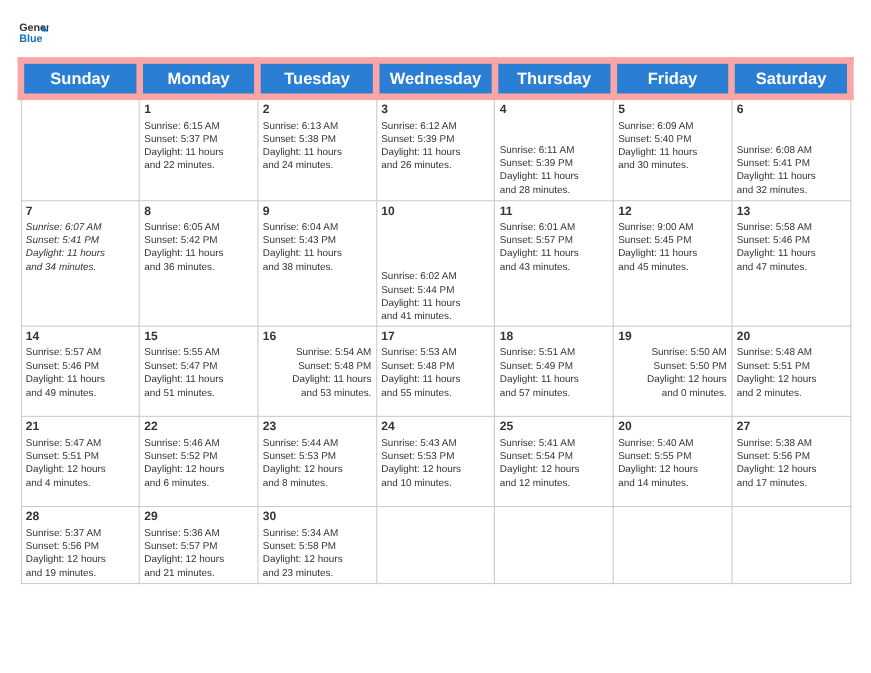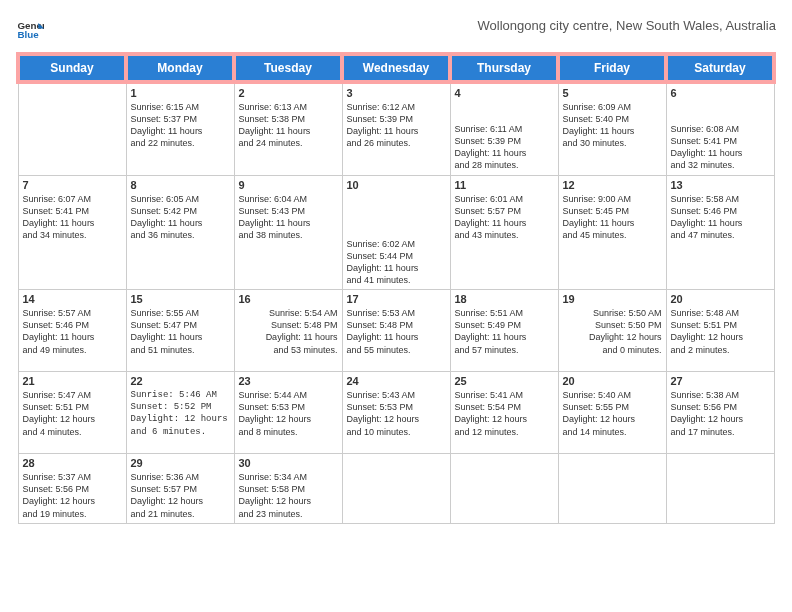--- a/index.html
+++ b/index.html
@@ -47,25 +47,25 @@
     }
     table {
       width: 100%;
       border-collapse: collapse;
       margin-top: 8px;
       table-layout: fixed;
     }
     .day-header {
       background: #2a7fd4;
       color: #fff;
-      font-size: 12px;
+      font-size: 15px;
       font-weight: bold;
       padding: 5px 4px;
       text-align: center;
-      border: 4px solid #fca5a5;
+      border: 6px solid #fca5a5;
       margin-top: 24px;
     }
     td {
       border: 1px solid #ccc;
       vertical-align: top;
       padding: 3px 4px;
       font-size: 9.5px;
       color: #333;
       height: 82px;
     }
@@ -89,21 +89,20 @@
 <div class="page">
   <div class="header">
     <div class="logo">
       <svg class="logo-icon" viewBox="0 0 40 40">
         <text x="2" y="18" font-size="14" font-weight="bold" fill="#333">General</text>
         <text x="2" y="32" font-size="14" font-weight="bold" fill="#1a6fbe">Blue</text>
         <polygon points="32,10 40,18 32,18" fill="#1a6fbe"></polygon>
       </svg>
     </div>
     <div class="title-section">
-      <div class="subtitle">Wollongong city centre, New South Wales, Australia</div>
     </div>
   </div>
 
   <table>
     <thead>
       <tr id="day-headers">
           <th class="day-header">Sunday</th>
           <th class="day-header">Monday</th>
           <th class="day-header">Tuesday</th>
           <th class="day-header">Wednesday</th>
@@ -154,21 +153,21 @@
             <span class="day-num">6</span>
             <div class="cell-text" style="white-space: pre-line; margin-top: 24px;">Sunrise: 6:08 AM
 Sunset: 5:41 PM
 Daylight: 11 hours
 and 32 minutes.</div>
           </td>
         </tr>
         <tr>
           <td>
             <span class="day-num">7</span>
-            <div class="cell-text" style="white-space: pre-line;">Sunrise: 6:07 AM
+            <div class="cell-text" style="white-space: pre-line; font-style: italic;">Sunrise: 6:07 AM
 Sunset: 5:41 PM
 Daylight: 11 hours
 and 34 minutes.</div>
           </td>
           <td>
             <span class="day-num">8</span>
             <div class="cell-text" style="white-space: pre-line;">Sunrise: 6:05 AM
 Sunset: 5:42 PM
 Daylight: 11 hours
 and 36 minutes.</div>
@@ -263,21 +262,21 @@
         <tr>
           <td>
             <span class="day-num">21</span>
             <div class="cell-text" style="white-space: pre-line;">Sunrise: 5:47 AM
 Sunset: 5:51 PM
 Daylight: 12 hours
 and 4 minutes.</div>
           </td>
           <td>
             <span class="day-num">22</span>
-            <div class="cell-text" style="white-space: pre-line; font-family: Liberation Mono, monospace;">Sunrise: 5:46 AM
+            <div class="cell-text" style="white-space: pre-line;">Sunrise: 5:46 AM
 Sunset: 5:52 PM
 Daylight: 12 hours
 and 6 minutes.</div>
           </td>
           <td>
             <span class="day-num">23</span>
             <div class="cell-text" style="white-space: pre-line;">Sunrise: 5:44 AM
 Sunset: 5:53 PM
 Daylight: 12 hours
 and 8 minutes.</div>

